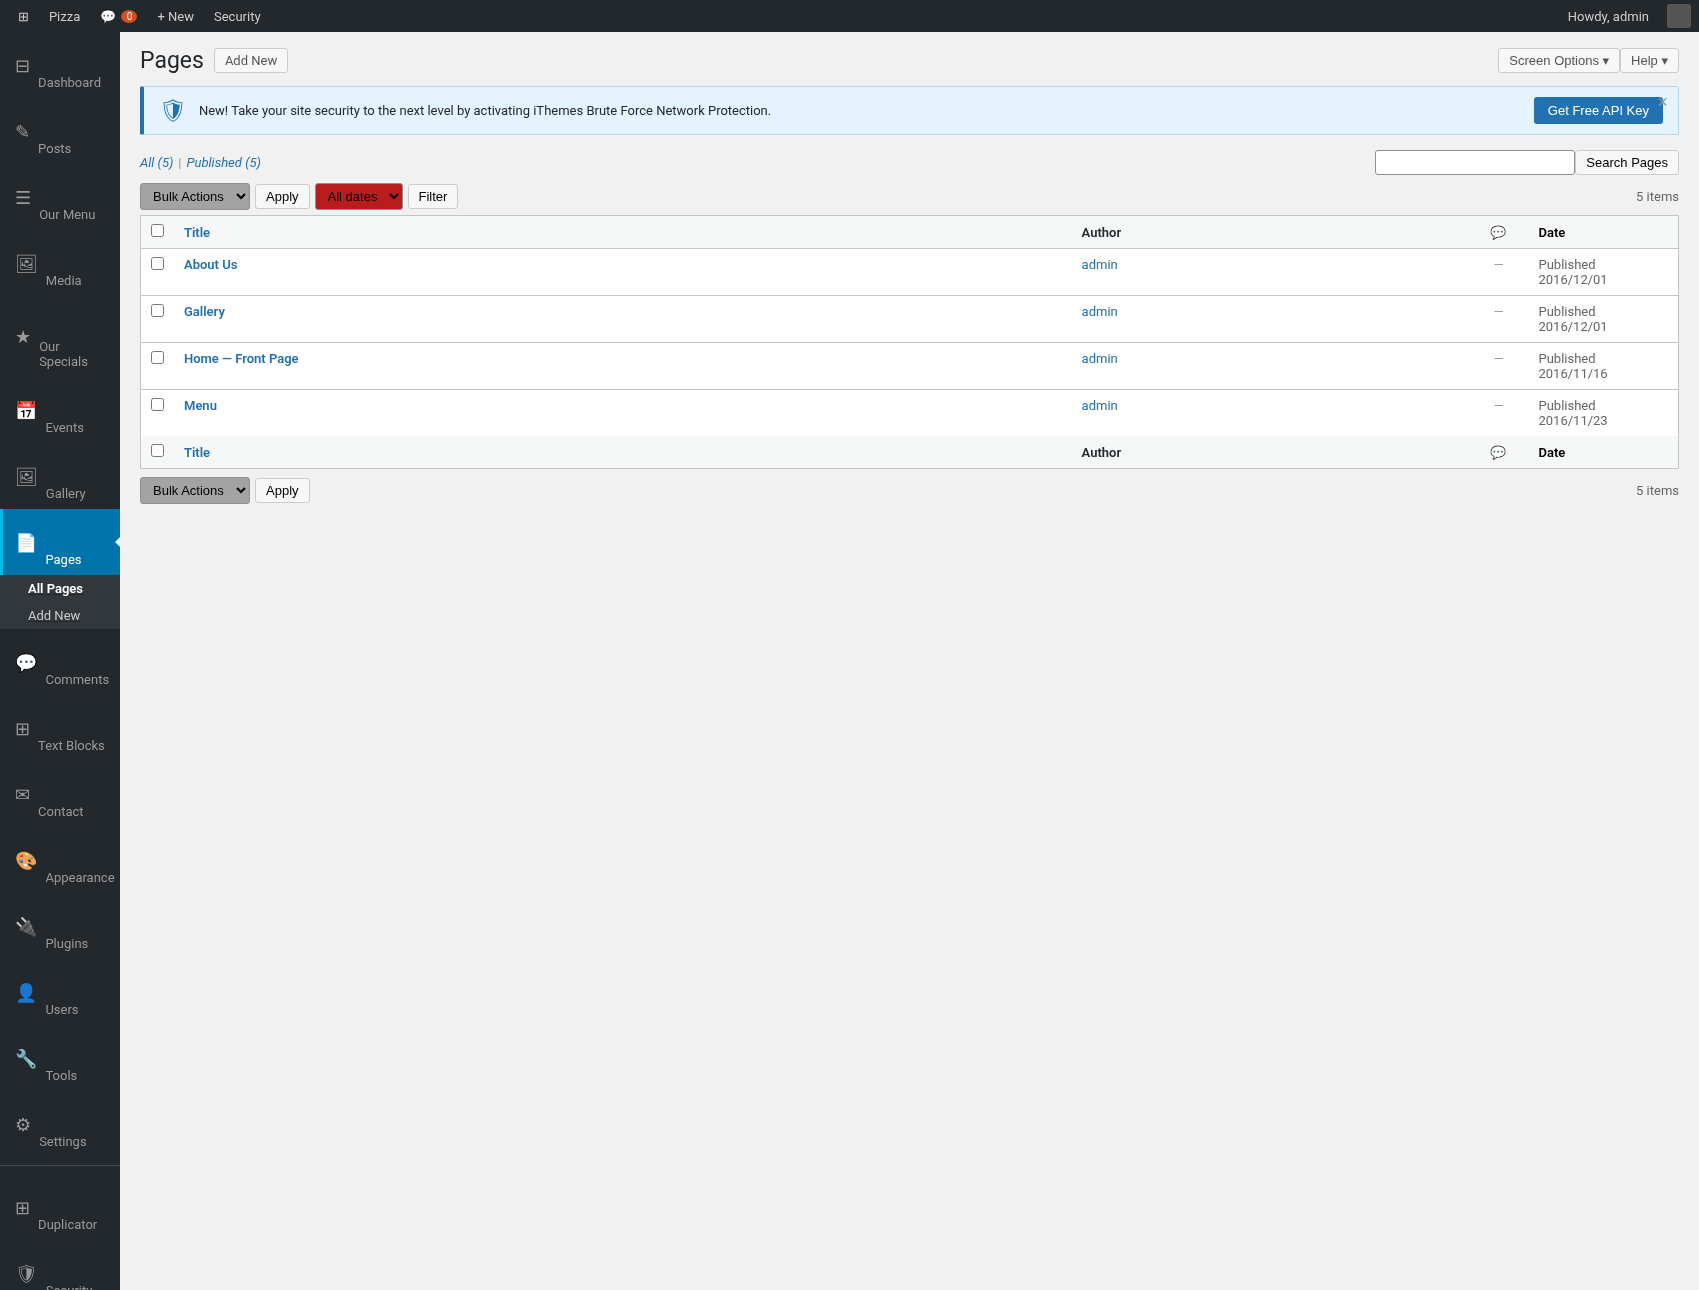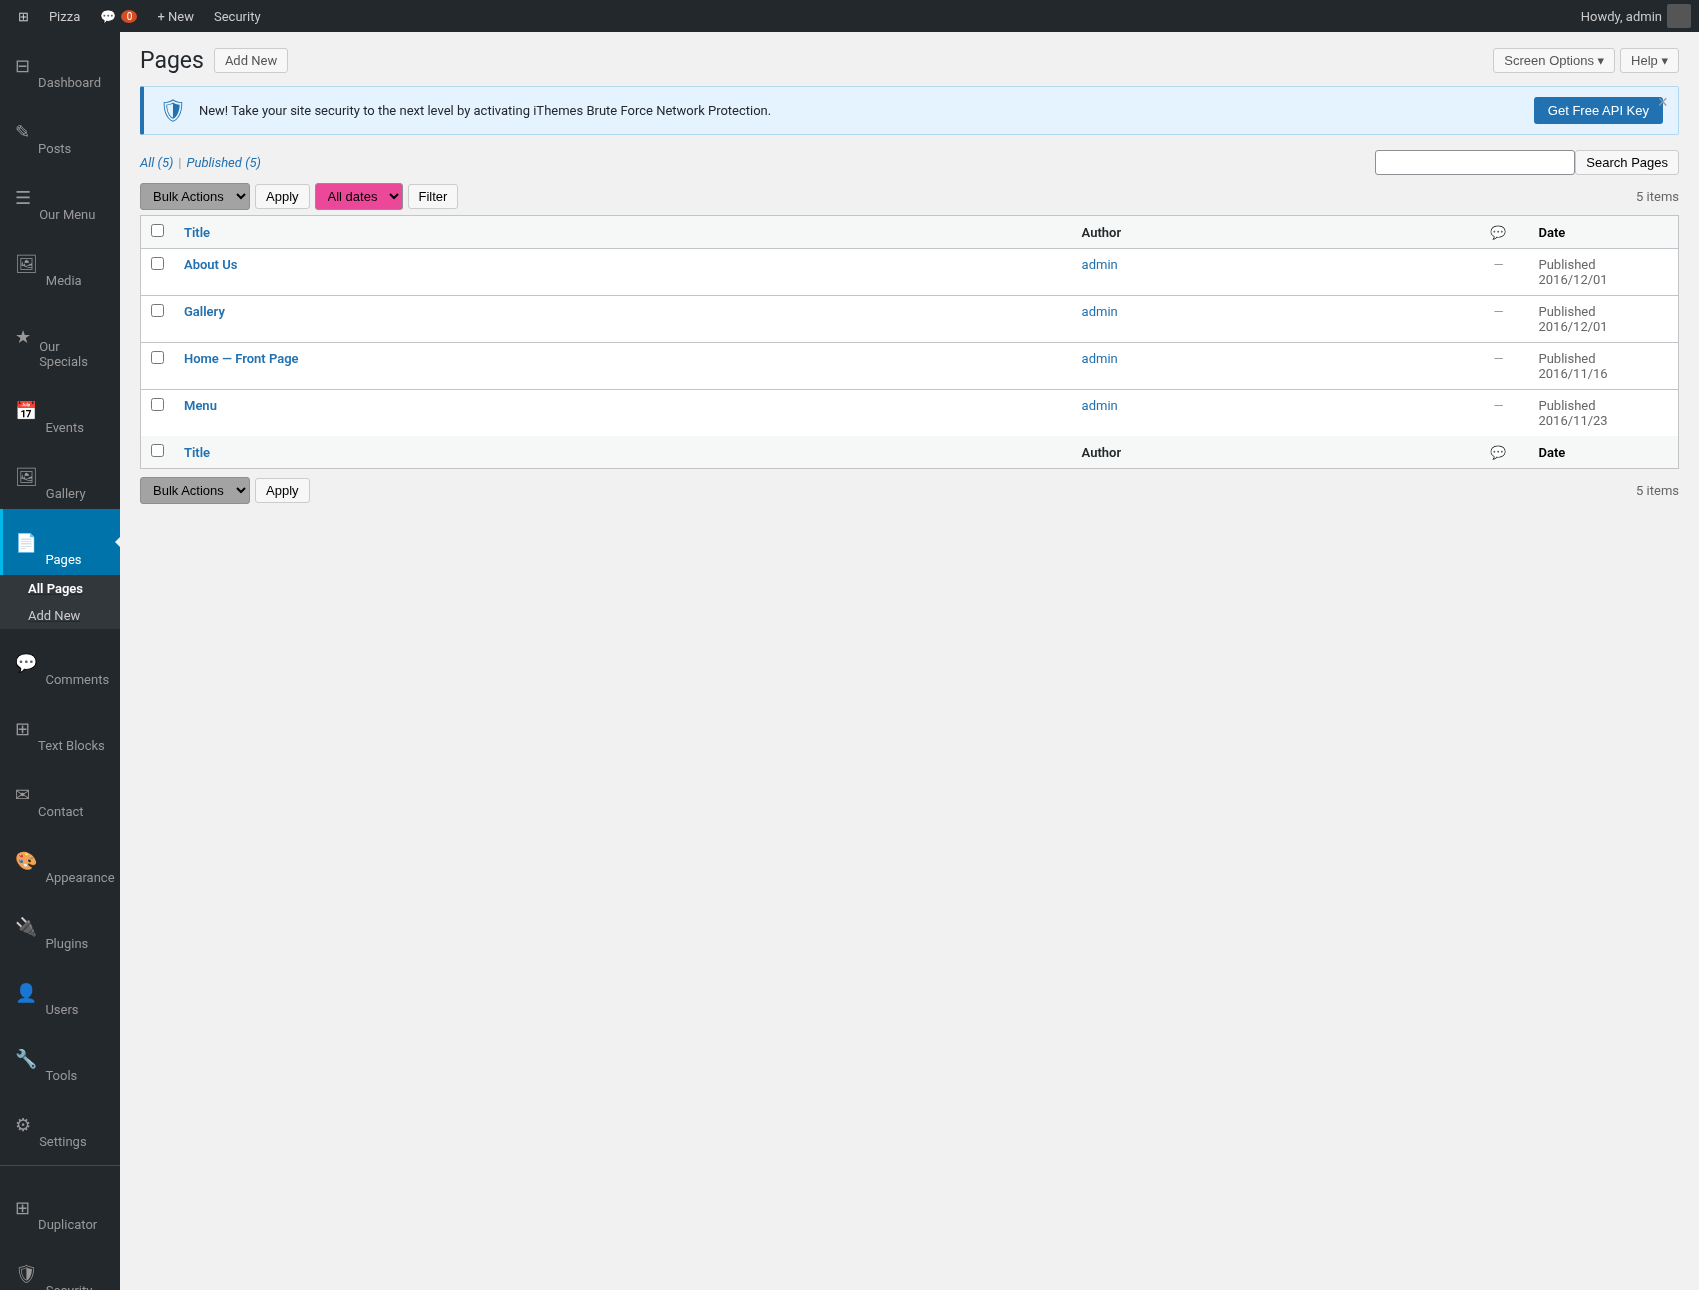--- a/index.html
+++ b/index.html
@@ -31,21 +31,21 @@
       height: 32px;
       display: flex;
       align-items: center;
       gap: 5px;
       cursor: pointer;
     }
     #wpadminbar .ab-right {
       display: flex;
       align-items: center;
       color: #ccc;
-      gap: 5px;
+      gap: 18px;
     }
     .comments-badge {
       background: #d54e21;
       color: #fff;
       border-radius: 50%;
       font-size: 10px;
       padding: 1px 5px;
       min-width: 16px;
       text-align: center;
     }
@@ -142,21 +142,20 @@
       padding: 4px 10px;
       font-size: 13px;
       cursor: pointer;
       color: #555;
       text-decoration: none;
     }
 
     .header-actions {
       display: flex;
       align-items: center;
-      gap: 5px;
     }
     .screen-options-btn, .help-btn {
       background: #f7f7f7;
       border: 1px solid #ccc;
       border-radius: 3px;
       padding: 4px 10px;
       font-size: 13px;
       cursor: pointer;
       color: #555;
     }
@@ -247,21 +246,21 @@
       border-radius: 3px;
       padding: 4px 10px;
       font-size: 13px;
       cursor: pointer;
     }
     .date-select {
       border: 1px solid #8c8f94;
       border-radius: 3px;
       padding: 4px 8px;
       font-size: 13px;
-      background: #ec4899;
+      background: #b91c1c;
     }
     .filter-btn {
       background: #f7f7f7;
       border: 1px solid #ccc;
       border-radius: 3px;
       padding: 4px 10px;
       font-size: 13px;
       cursor: pointer;
     }
     .items-count {

